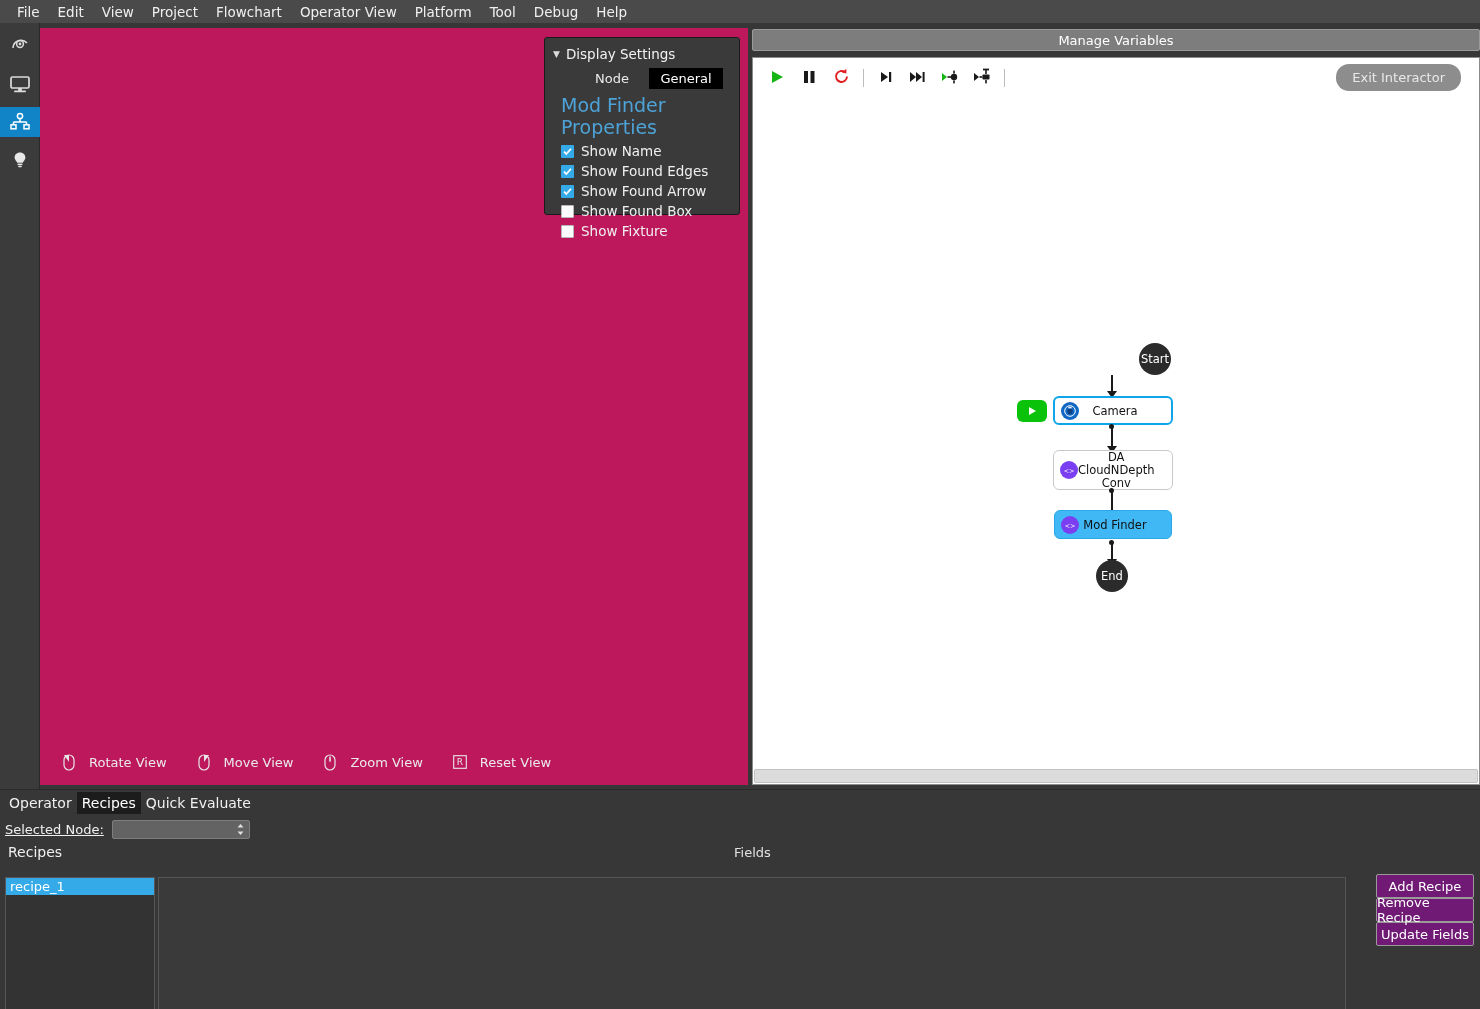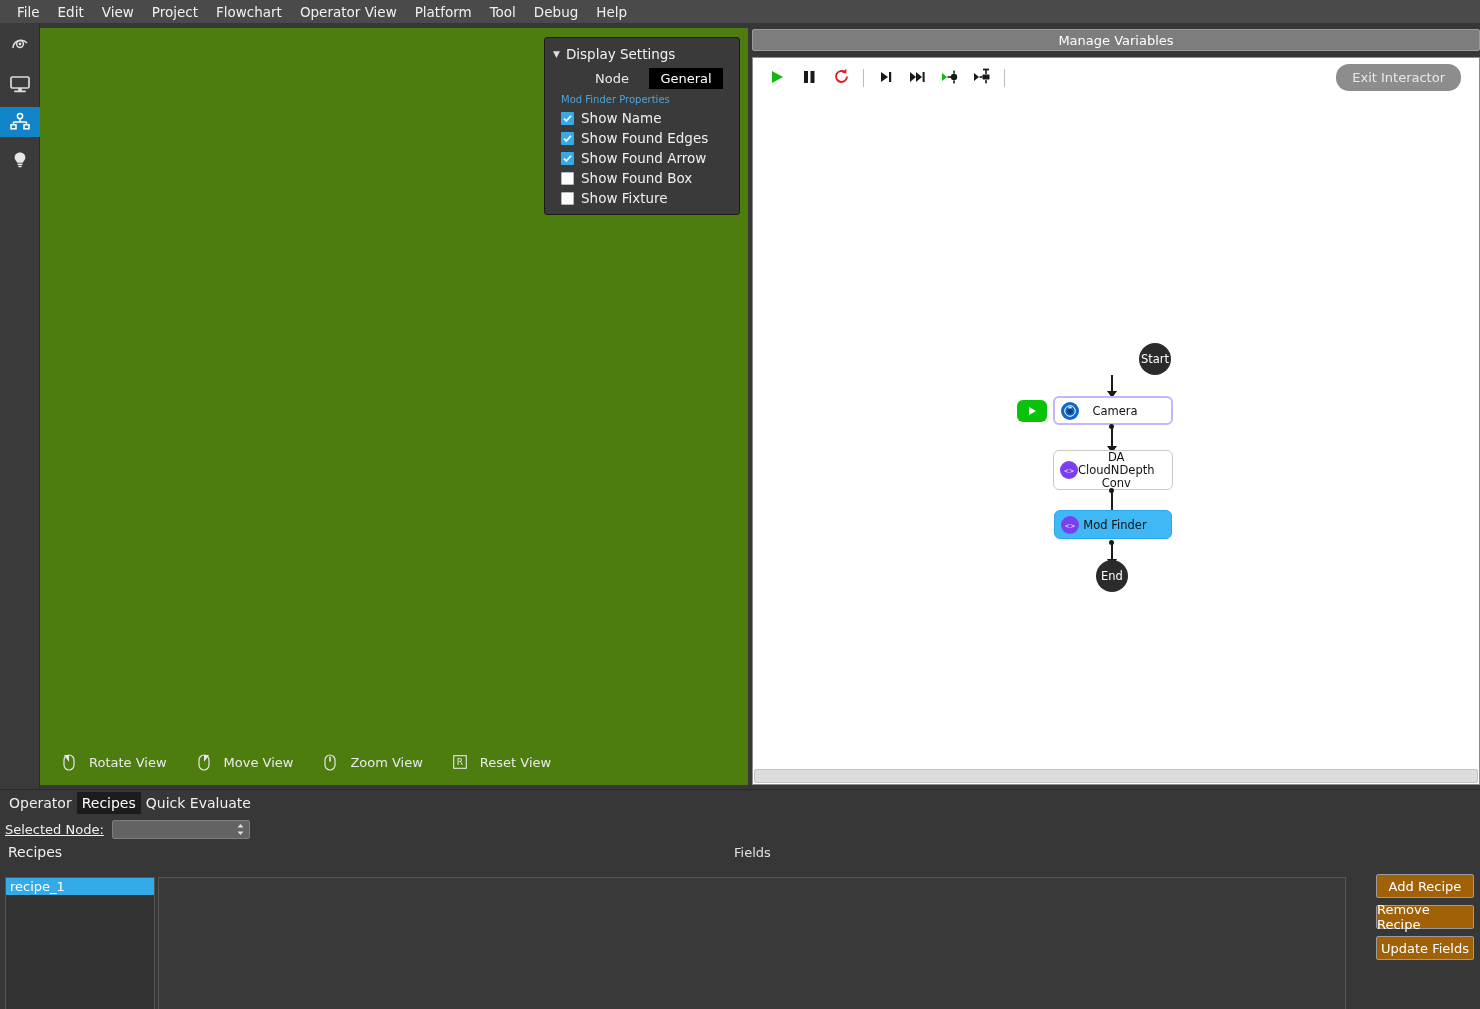--- a/index.html
+++ b/index.html
@@ -30,21 +30,21 @@
   .rail-btn {
     width: 40px; height: 30px; display: flex; align-items: center; justify-content: center;
     cursor: pointer;
   }
   .rail-btn.active { background: #1184c8; }
   .rail-btn svg { display: block; }
 
   
   .viewport {
     position: absolute; left: 40px; top: 28px; width: 708px; height: 757px;
-    background: #4d7c0f;
+    background: #be185d;
   }
   .vp-controls {
     position: absolute; left: 0; bottom: 10px; width: 708px; height: 26px;
     display: flex; align-items: center; padding-left: 18px; gap: 0px;
   }
   .vp-ctrl { display: flex; align-items: center; margin-right: 26px; }
   .vp-ctrl .glyph { width: 22px; display: flex; justify-content: center; align-items: center; }
   .vp-ctrl .lbl { color: #eaeaea; font-size: 13px; margin-left: 9px; }
 
   
@@ -56,21 +56,21 @@
   .ds-title { display: flex; align-items: center; padding: 2px 0 4px 8px; }
   .ds-title .caret { font-size: 9px; color: #dcdcdc; margin-right: 6px; }
   .ds-title .txt { font-size: 13.5px; color: #f2f2f2; }
   .ds-tabs { display: flex; margin: 2px 0 3px 30px; width: 148px; }
   .ds-tab {
     flex: 1; text-align: center; font-size: 13px; padding: 3px 0;
     color: #eaeaea; cursor: pointer;
   }
   .ds-tab.sel { background: #000000; color: #ffffff; }
   .ds-section {
-    color: #4da3d8; font-size: 10px; padding: 2px 0 3px 16px;
+    color: #4da3d8; font-size: 19px; padding: 2px 0 3px 16px;
   }
   .ds-row { display: flex; align-items: center; padding: 1px 0 1px 16px; height: 20px; }
   .cbx {
     width: 13px; height: 13px; border-radius: 1px; margin-right: 7px;
     display: flex; align-items: center; justify-content: center; flex: none;
   }
   .cbx.on { background: #34abe8; }
   .cbx.off { background: #fcfcfc; border: 1px solid #b8b8b8; }
   .cbx.on svg { display: block; }
   .ds-row .lbl { font-size: 13.5px; color: #f0f0f0; }
@@ -122,21 +122,21 @@
   .term {
     width: 32px; height: 32px; border-radius: 50%; background: #2b2b2b;
     color: #ffffff; font-size: 11.5px; display: flex; align-items: center;
     justify-content: center;
   }
   .box {
     height: 29px; border-radius: 6px; background: #ffffff;
     display: flex; align-items: center; padding: 0 6px; position: relative;
   }
   .box .nm { flex: 1; text-align: center; font-size: 11.5px; color: #111; padding-right: 14px; }
-  .box.sel-green { border: 2px solid #c4b5fd; width: 120px; }
+  .box.sel-green { border: 2px solid #0ea5e9; width: 120px; }
   .box.plain { border: 1px solid #c9c9c9; width: 120px; height: 40px; }
   .box.sel-blue { background: #3fb8f5; border: 1px solid #2aa8e8; width: 118px; }
   .nicon {
     width: 18px; height: 18px; border-radius: 50%; flex: none;
     display: flex; align-items: center; justify-content: center;
   }
   .nicon.cam { background: #1168c4; }
   .nicon.code { background: #7b3ff2; }
   .play-badge {
     position: absolute; width: 30px; height: 22px; background: #0ac20a;
@@ -179,22 +179,22 @@
   .recipe-item {
     height: 17px; background: #34abe8; color: #ffffff; font-size: 13px;
     display: flex; align-items: center; padding-left: 4px; cursor: pointer;
   }
   .fields-box {
     position: absolute; left: 158px; top: 87px; width: 1188px; height: 133px;
     background: #3a3a3a; border: 1px solid #565656;
   }
   .btn-col { position: absolute; right: 6px; top: 84px; width: 98px; }
   .gbtn {
-    width: 98px; height: 24px; background: #a16207; border: 1px solid #9a9a9a;
-    border-radius: 2px; color: #ffffff; font-size: 13px; margin-bottom: 7px;
+    width: 98px; height: 24px; background: #701a75; border: 1px solid #9a9a9a;
+    border-radius: 2px; color: #ffffff; font-size: 13px; 
     display: flex; align-items: center; justify-content: center; cursor: pointer;
   }
 </style>
 </head>
 <body>
 
 <div class="app">
 
   <div class="menubar">
     <div class="menu-item">File</div>

